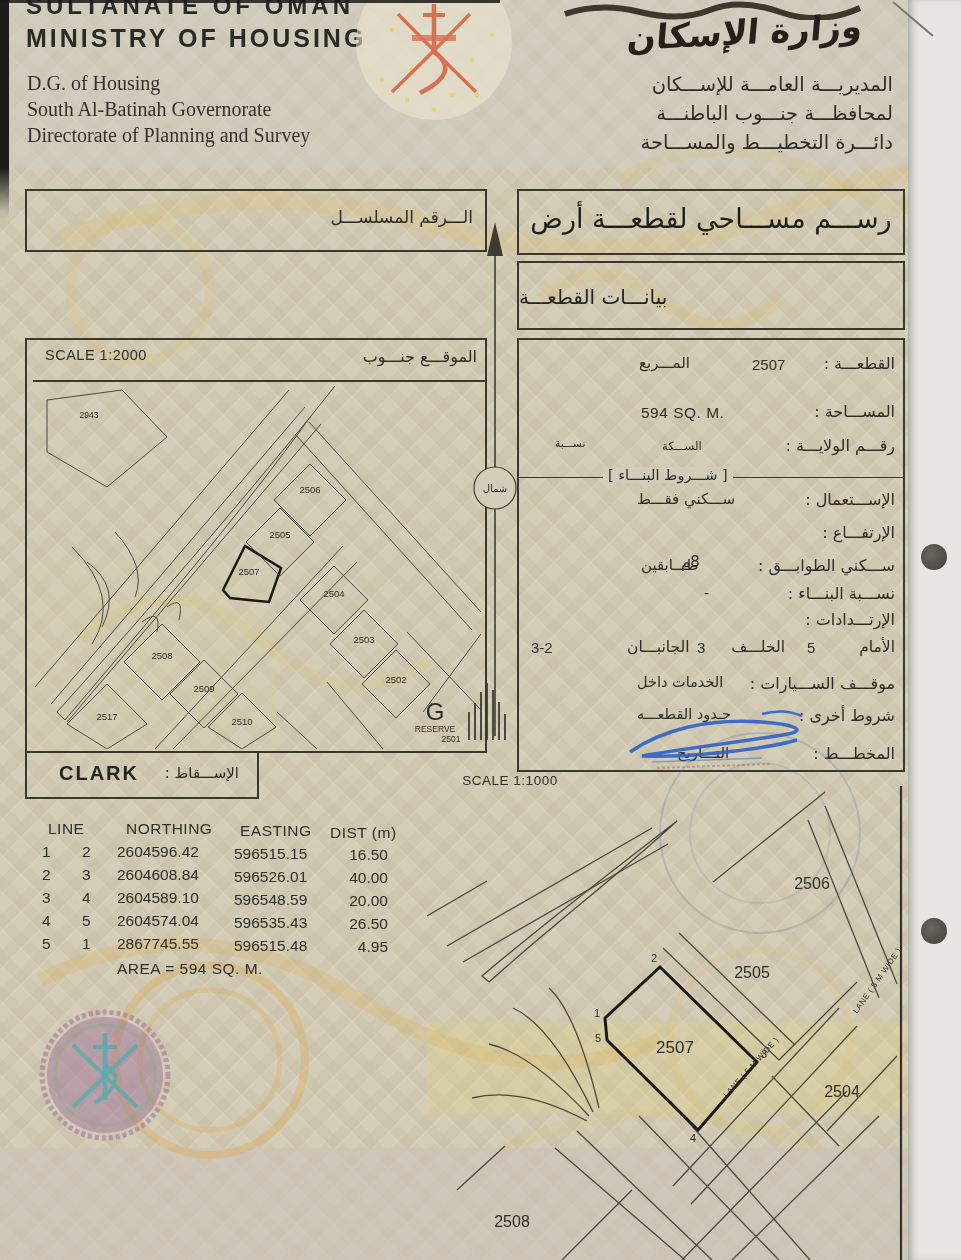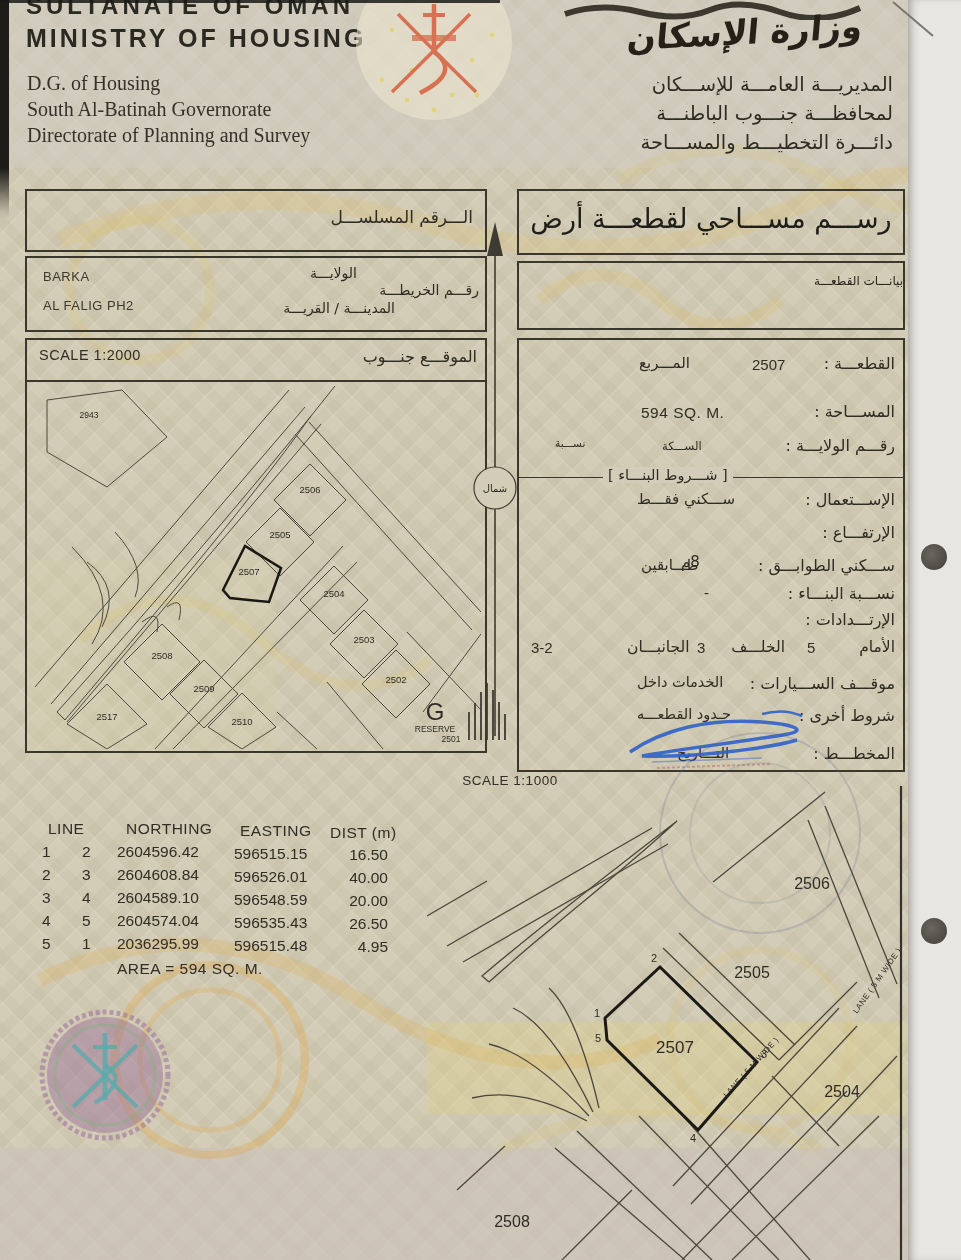--- a/index.html
+++ b/index.html
@@ -86,37 +86,30 @@
   <div class="abs z2" style="right:68px;top:70px;text-align:right;font-size:19.5px;line-height:29px;">
     <div class="ar">المديريـــة العامـــة للإســـكان</div>
     <div class="ar">لمحافظـــة جنـــوب الباطنـــة</div>
     <div class="ar">دائـــرة التخطيـــط والمســـاحة</div>
   </div>
 
   <div class="box z2" style="left:25px;top:189px;width:458px;height:59px;">
     <span class="abs ar" style="right:12px;top:16px;font-size:17px;">الـــرقم المسلســـل</span>
   </div>
 
-  <div class="box z2" style="left:25px;top:256px;width:458px;height:72px;">
-    <span class="abs lat" style="left:16px;top:11px;font-size:13px;letter-spacing:.5px;color:#3a382f;">BARKA</span>
-    <span class="abs lat" style="left:16px;top:40px;font-size:13px;letter-spacing:.5px;color:#3a382f;">AL FALIG PH2</span>
-    <span class="abs ar" style="right:128px;top:7px;font-size:14px;">الولايـــة</span>
-    <span class="abs ar" style="right:6px;top:24px;font-size:14px;">رقـــم الخريطـــة</span>
-    <span class="abs ar" style="right:90px;top:42px;font-size:14px;">المدينـــة / القريـــة</span>
-  </div>
 
   <div class="box z2" style="left:517px;top:189px;width:384px;height:62px;">
     <div class="ar" style="margin-top:12px;text-align:center;font-size:27px;color:#1f1e19;">رســـم مســـاحي لقطعـــة أرض</div>
   </div>
   <div class="box z2" style="left:517px;top:261px;width:384px;height:65px;">
-    <div class="ar" style="margin-top:11px;text-align:right;font-size:12px;color:#26241e;">بيانـــات القطعـــة</div>
+    <div class="ar" style="margin-top:22px;text-align:left;font-size:20px;color:#26241e;">بيانـــات القطعـــة</div>
   </div>
 
   <div class="box z2" style="left:25px;top:338px;width:458px;height:411px;">
-    <div class="abs" style="left:0;right:0;top:0;height:40px;border-bottom:2px solid #3a372c;">
+    <div class="abs" style="left:6px;right:0;top:0;height:40px;border-bottom:2px solid #3a372c;">
       <span class="abs lat" style="left:12px;top:7px;font-size:14.5px;letter-spacing:.5px;">SCALE 1:2000</span>
       <span class="abs ar" style="right:8px;top:7px;font-size:16px;">الموقـــع جنـــوب</span>
     </div>
     <svg width="454" height="367" viewBox="0 0 454 367" style="position:absolute;left:0;top:42px;">
       <g stroke="#4c4940" stroke-width="1" fill="none">
         <path d="M 8,305 L 262,8"></path>
         <path d="M 24,322 L 278,25"></path>
         <path d="M 40,340 L 294,42"></path>
         <path d="M 30,330 C 120,230 210,125 284,34 C 215,130 125,235 38,338 Z"></path>
         <path d="M 284,34 L 308,4"></path>
@@ -157,20 +150,24 @@
         <text x="177" y="310">2509</text>
         <text x="80" y="338">2517</text>
         <text x="215" y="343">2510</text>
       </g>
       <text x="408" y="338" font-size="24" text-anchor="middle">G</text>
       <text x="408" y="350" font-size="8.5" text-anchor="middle">RESERVE</text>
       <text x="424" y="360" font-size="8.5" text-anchor="middle">2501</text>
     </svg>
   </div>
 
+  <div class="box z2" style="left:25px;top:751px;width:230px;height:44px;">
+    <span class="abs lat" style="left:32px;top:9px;font-size:20px;letter-spacing:2px;font-weight:600;color:#26241e;">CLARK</span>
+    <span class="abs ar" style="right:18px;top:11px;font-size:15px;">الإســـقاط :</span>
+  </div>
 
   <svg class="abs z2" width="70" height="545" viewBox="0 0 70 545" style="left:460px;top:220px;">
     <line x1="35" y1="30" x2="35" y2="516" stroke="#3e3b33" stroke-width="1.6"></line>
     <polygon points="35,2 27,36 43,36" fill="#3e3b33"></polygon>
     <circle cx="35" cy="268" r="21" fill="#d3ccb6" stroke="#3e3b33" stroke-width="1.2"></circle>
     <text x="35" y="272" font-size="10" text-anchor="middle" class="artext">شمال</text>
     <g stroke="#3e3b33" stroke-width="1.8">
       <line x1="9" y1="520" x2="9" y2="492"></line>
       <line x1="15" y1="520" x2="15" y2="483"></line>
       <line x1="21" y1="520" x2="21" y2="472"></line>
@@ -266,21 +263,21 @@
     <span class="abs lat" style="left:330px;top:892px;width:58px;text-align:right;">20.00</span>
 
     <span class="abs lat" style="left:42px;top:912px;">4</span>
     <span class="abs lat" style="left:82px;top:912px;">5</span>
     <span class="abs lat" style="left:117px;top:912px;">2604574.04</span>
     <span class="abs lat" style="left:234px;top:914px;">596535.43</span>
     <span class="abs lat" style="left:330px;top:915px;width:58px;text-align:right;">26.50</span>
 
     <span class="abs lat" style="left:42px;top:935px;">5</span>
     <span class="abs lat" style="left:82px;top:935px;">1</span>
-    <span class="abs lat" style="left:117px;top:935px;">2036295.99</span>
+    <span class="abs lat" style="left:117px;top:935px;">2867745.55</span>
     <span class="abs lat" style="left:234px;top:937px;">596515.48</span>
     <span class="abs lat" style="left:344px;top:938px;width:44px;text-align:right;">4.95</span>
 
     <span class="abs lat" style="left:117px;top:960px;letter-spacing:.5px;">AREA = 594 SQ. M.</span>
   </div>
 
   <svg class="abs z2" width="478" height="474" viewBox="0 0 478 474" style="left:427px;top:786px;">
     <g stroke="#4b473c" stroke-width="1.3" fill="none">
       <path d="M 20,160 L 225,42"></path>
       <path d="M 36,176 L 241,58"></path>

